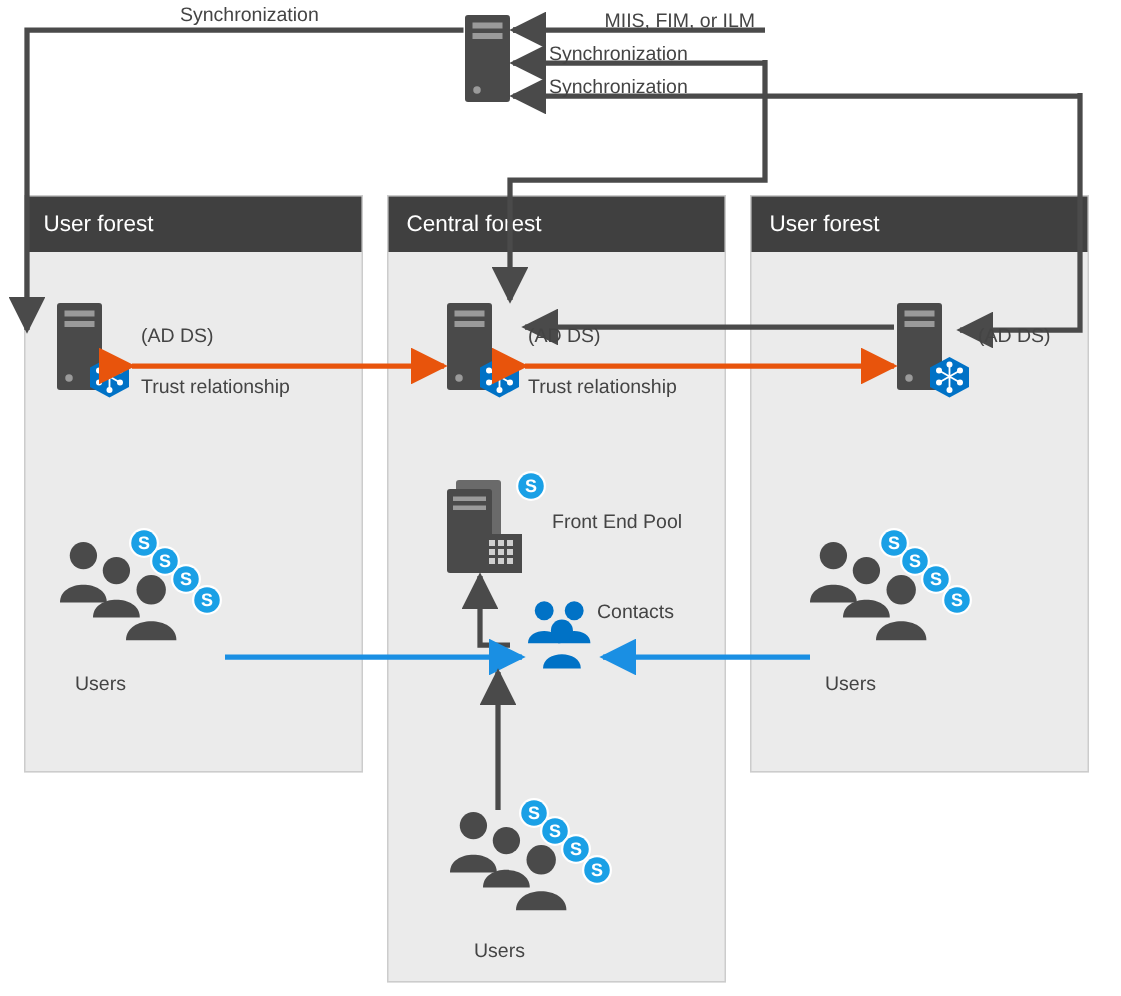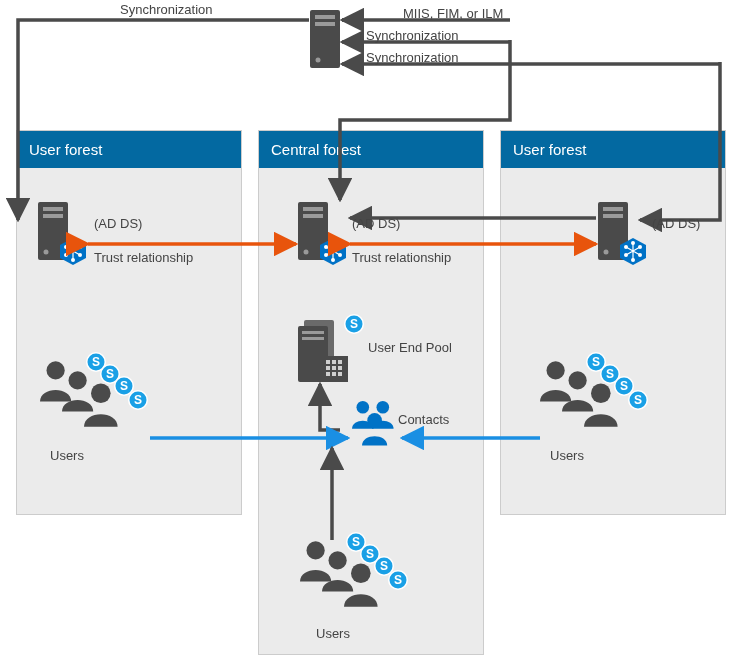--- a/index.html
+++ b/index.html
@@ -1,19 +1,19 @@
 <!DOCTYPE html>
 <html><head>
 <meta charset="utf-8">
 <style>
   * { box-sizing: border-box; margin: 0; padding: 0; }
   body { font-family: "Segoe UI", Arial, sans-serif; font-size: 13px; color: #333; background: #fff; }
   .canvas { position: relative; width: 747px; height: 664px; background: #fff; }
   .forest-box { position: absolute; background: #ebebeb; border: 1px solid #ccc; top: 130px; }
-  .forest-header { background: #0369a1; color: #fff; padding: 10px 12px; font-size: 15px; font-weight: 400; }
+  .forest-header { background: #404040; color: #fff; padding: 10px 12px; font-size: 15px; font-weight: 400; }
   .label { position: absolute; font-size: 13px; color: #444; text-align: center; }
   svg.overlay { position: absolute; top: 0; left: 0; }
 </style>
 </head>
 <body>
 
 <div class="canvas">
 
   <div class="forest-box" style="left:16px;width:226px;height:385px;">
     <div class="forest-header">User forest</div>
@@ -155,20 +155,20 @@
   <div class="label" style="left:366px;top:50px;">Synchronization</div>
 
   <div class="label" style="left:94px;top:216px;">(AD DS)</div>
   <div class="label" style="left:94px;top:250px;">Trust relationship</div>
 
   <div class="label" style="left:352px;top:216px;">(AD DS)</div>
   <div class="label" style="left:352px;top:250px;">Trust relationship</div>
 
   <div class="label" style="left:652px;top:216px;">(AD DS)</div>
 
-  <div class="label" style="left:368px;top:340px;">User End Pool</div>
-  <div class="label" style="left:398px;top:412px;">Contacts</div>
+  <div class="label" style="left:368px;top:340px;">Front End Pool</div>
+  <div class="label" style="left:398px;top:400px;">Contacts</div>
 
   <div class="label" style="left:50px;top:448px;">Users</div>
   <div class="label" style="left:550px;top:448px;">Users</div>
   <div class="label" style="left:316px;top:626px;">Users</div>
 
 </div>
 
 </body></html>

